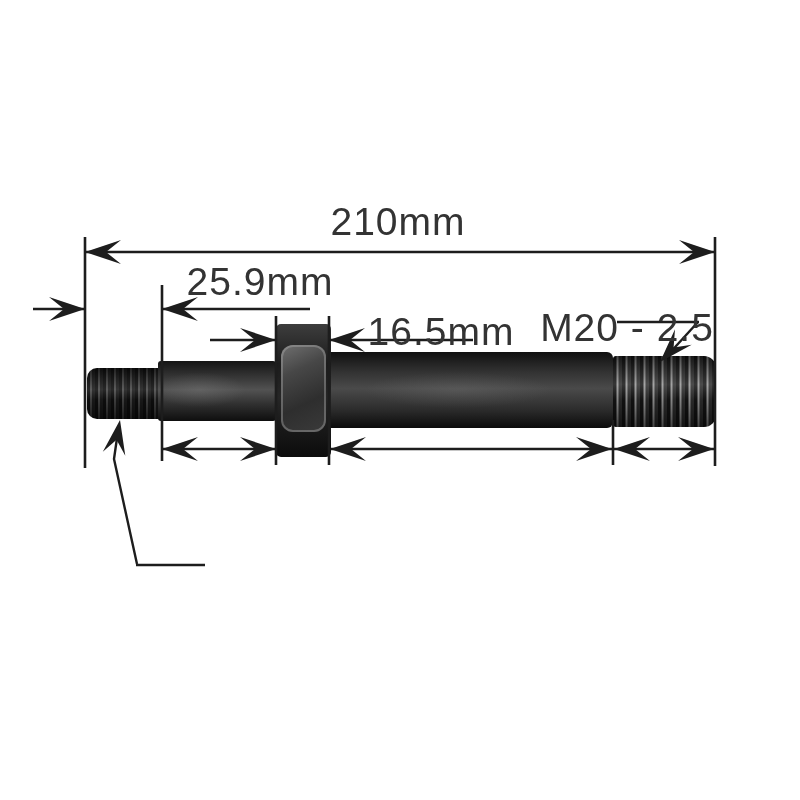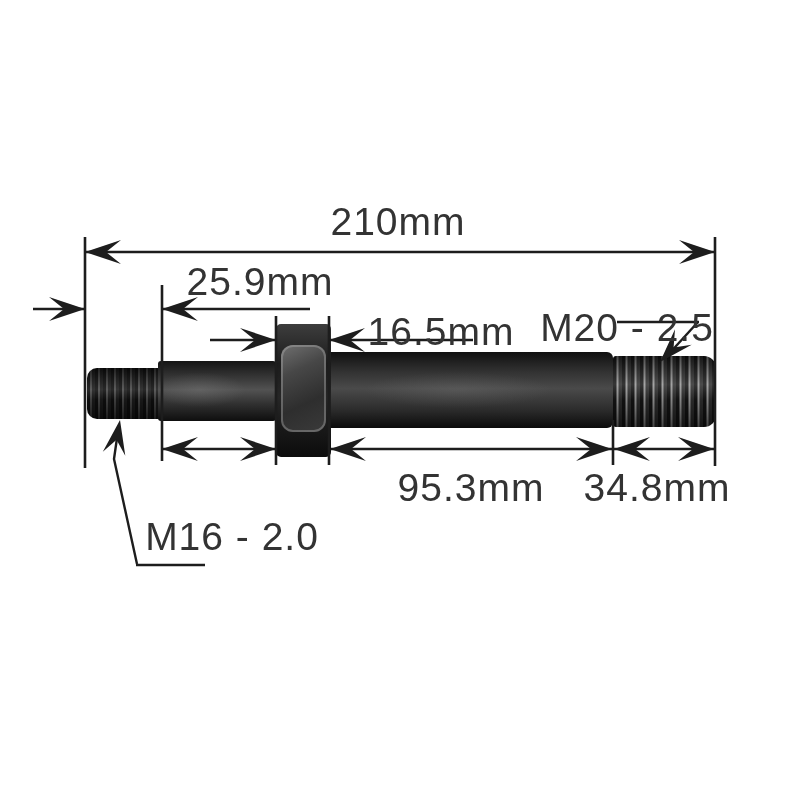--- a/index.html
+++ b/index.html
@@ -115,16 +115,13 @@
       <use href="#arw" transform="translate(714,449)"></use>
       <use href="#arw" transform="translate(660,362) rotate(133) scale(0.95)"></use>
       <use href="#arw" transform="translate(120,420) rotate(-80) scale(0.95)"></use>
     </g>
   </svg>
 
   <div class="lbl lbl-210">210mm</div>
   <div class="lbl lbl-259">25.9mm</div>
   <div class="lbl lbl-165">16.5mm</div>
   <div class="lbl lbl-m20">M20 - 2.5</div>
-  <div class="lbl lbl-953">95.3mm</div>
-  <div class="lbl lbl-348">34.8mm</div>
-  <div class="lbl lbl-m16">M16 - 2.0</div>
 </div>
 
 </body></html>

